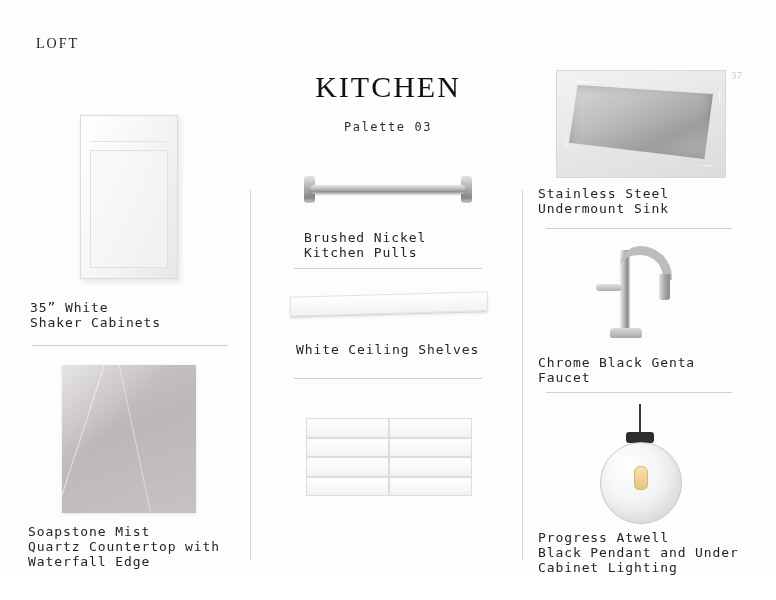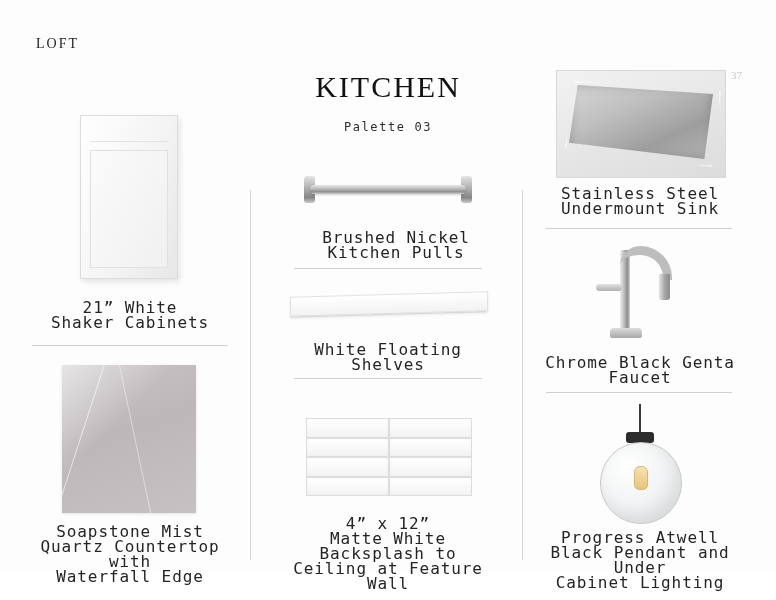--- a/index.html
+++ b/index.html
@@ -71,22 +71,22 @@
     position: absolute;
     width: 1px;
     background: #d6d6d6;
   }
   .vrule.left  { left: 250px; top: 190px; height: 370px; }
   .vrule.right { left: 522px; top: 190px; height: 370px; }
 
   
   .caption {
     position: absolute;
-    text-align: center;
-    font-size: 16px;
+    text-align: left;
+    font-size: 13px;
     line-height: 15px;
     letter-spacing: 0.9px;
     color: #242424;
     white-space: pre-line;
   }
 
   .hrule {
     position: absolute;
     height: 1px;
     background: #d0d0d0;
@@ -359,21 +359,21 @@
   <div class="main-title">KITCHEN</div>
   <div class="palette-label">Palette 03</div>
 
   <div class="vrule left"></div>
   <div class="vrule right"></div>
 
   <div class="cab-door">
     <div class="cab-topline"></div>
     <div class="cab-rail"></div>
   </div>
-  <div class="caption cap-cabinets">21” White
+  <div class="caption cap-cabinets">35” White
 Shaker Cabinets</div>
 
   <div class="hrule rule-left-1"></div>
 
   <div class="stone"></div>
   <div class="caption cap-counter">Soapstone Mist
 Quartz Countertop with
 Waterfall Edge</div>
 
   <div class="pull">
@@ -383,37 +383,34 @@
   </div>
   <div class="caption cap-pulls">Brushed Nickel
 Kitchen Pulls</div>
 
   <div class="hrule rule-mid-1"></div>
 
   <div class="shelf">
     <div class="edge"></div>
     <div class="face"></div>
   </div>
-  <div class="caption cap-shelves">White Floating Shelves</div>
+  <div class="caption cap-shelves">White Ceiling Shelves</div>
 
   <div class="hrule rule-mid-2"></div>
 
   <div class="backsplash">
       <div class="tile" style="left: 0px; top: 0px; width: 81px; height: 17.5px;"></div>
       <div class="tile" style="left: 83px; top: 0px; width: 81px; height: 17.5px;"></div>
       <div class="tile" style="left: 0px; top: 19.5px; width: 81px; height: 17.5px;"></div>
       <div class="tile" style="left: 83px; top: 19.5px; width: 81px; height: 17.5px;"></div>
       <div class="tile" style="left: 0px; top: 39px; width: 81px; height: 17.5px;"></div>
       <div class="tile" style="left: 83px; top: 39px; width: 81px; height: 17.5px;"></div>
       <div class="tile" style="left: 0px; top: 58.5px; width: 81px; height: 17.5px;"></div>
       <div class="tile" style="left: 83px; top: 58.5px; width: 81px; height: 17.5px;"></div>
     </div>
-  <div class="caption cap-backsplash">4” x 12”
-Matte White Backsplash to
-Ceiling at Feature Wall</div>
 
   <div class="sink">
     <div class="basin"></div>
     <div class="rim"></div>
   </div>
   <div class="caption cap-sink">Stainless Steel
 Undermount Sink</div>
 
   <div class="hrule rule-right-1"></div>
 

